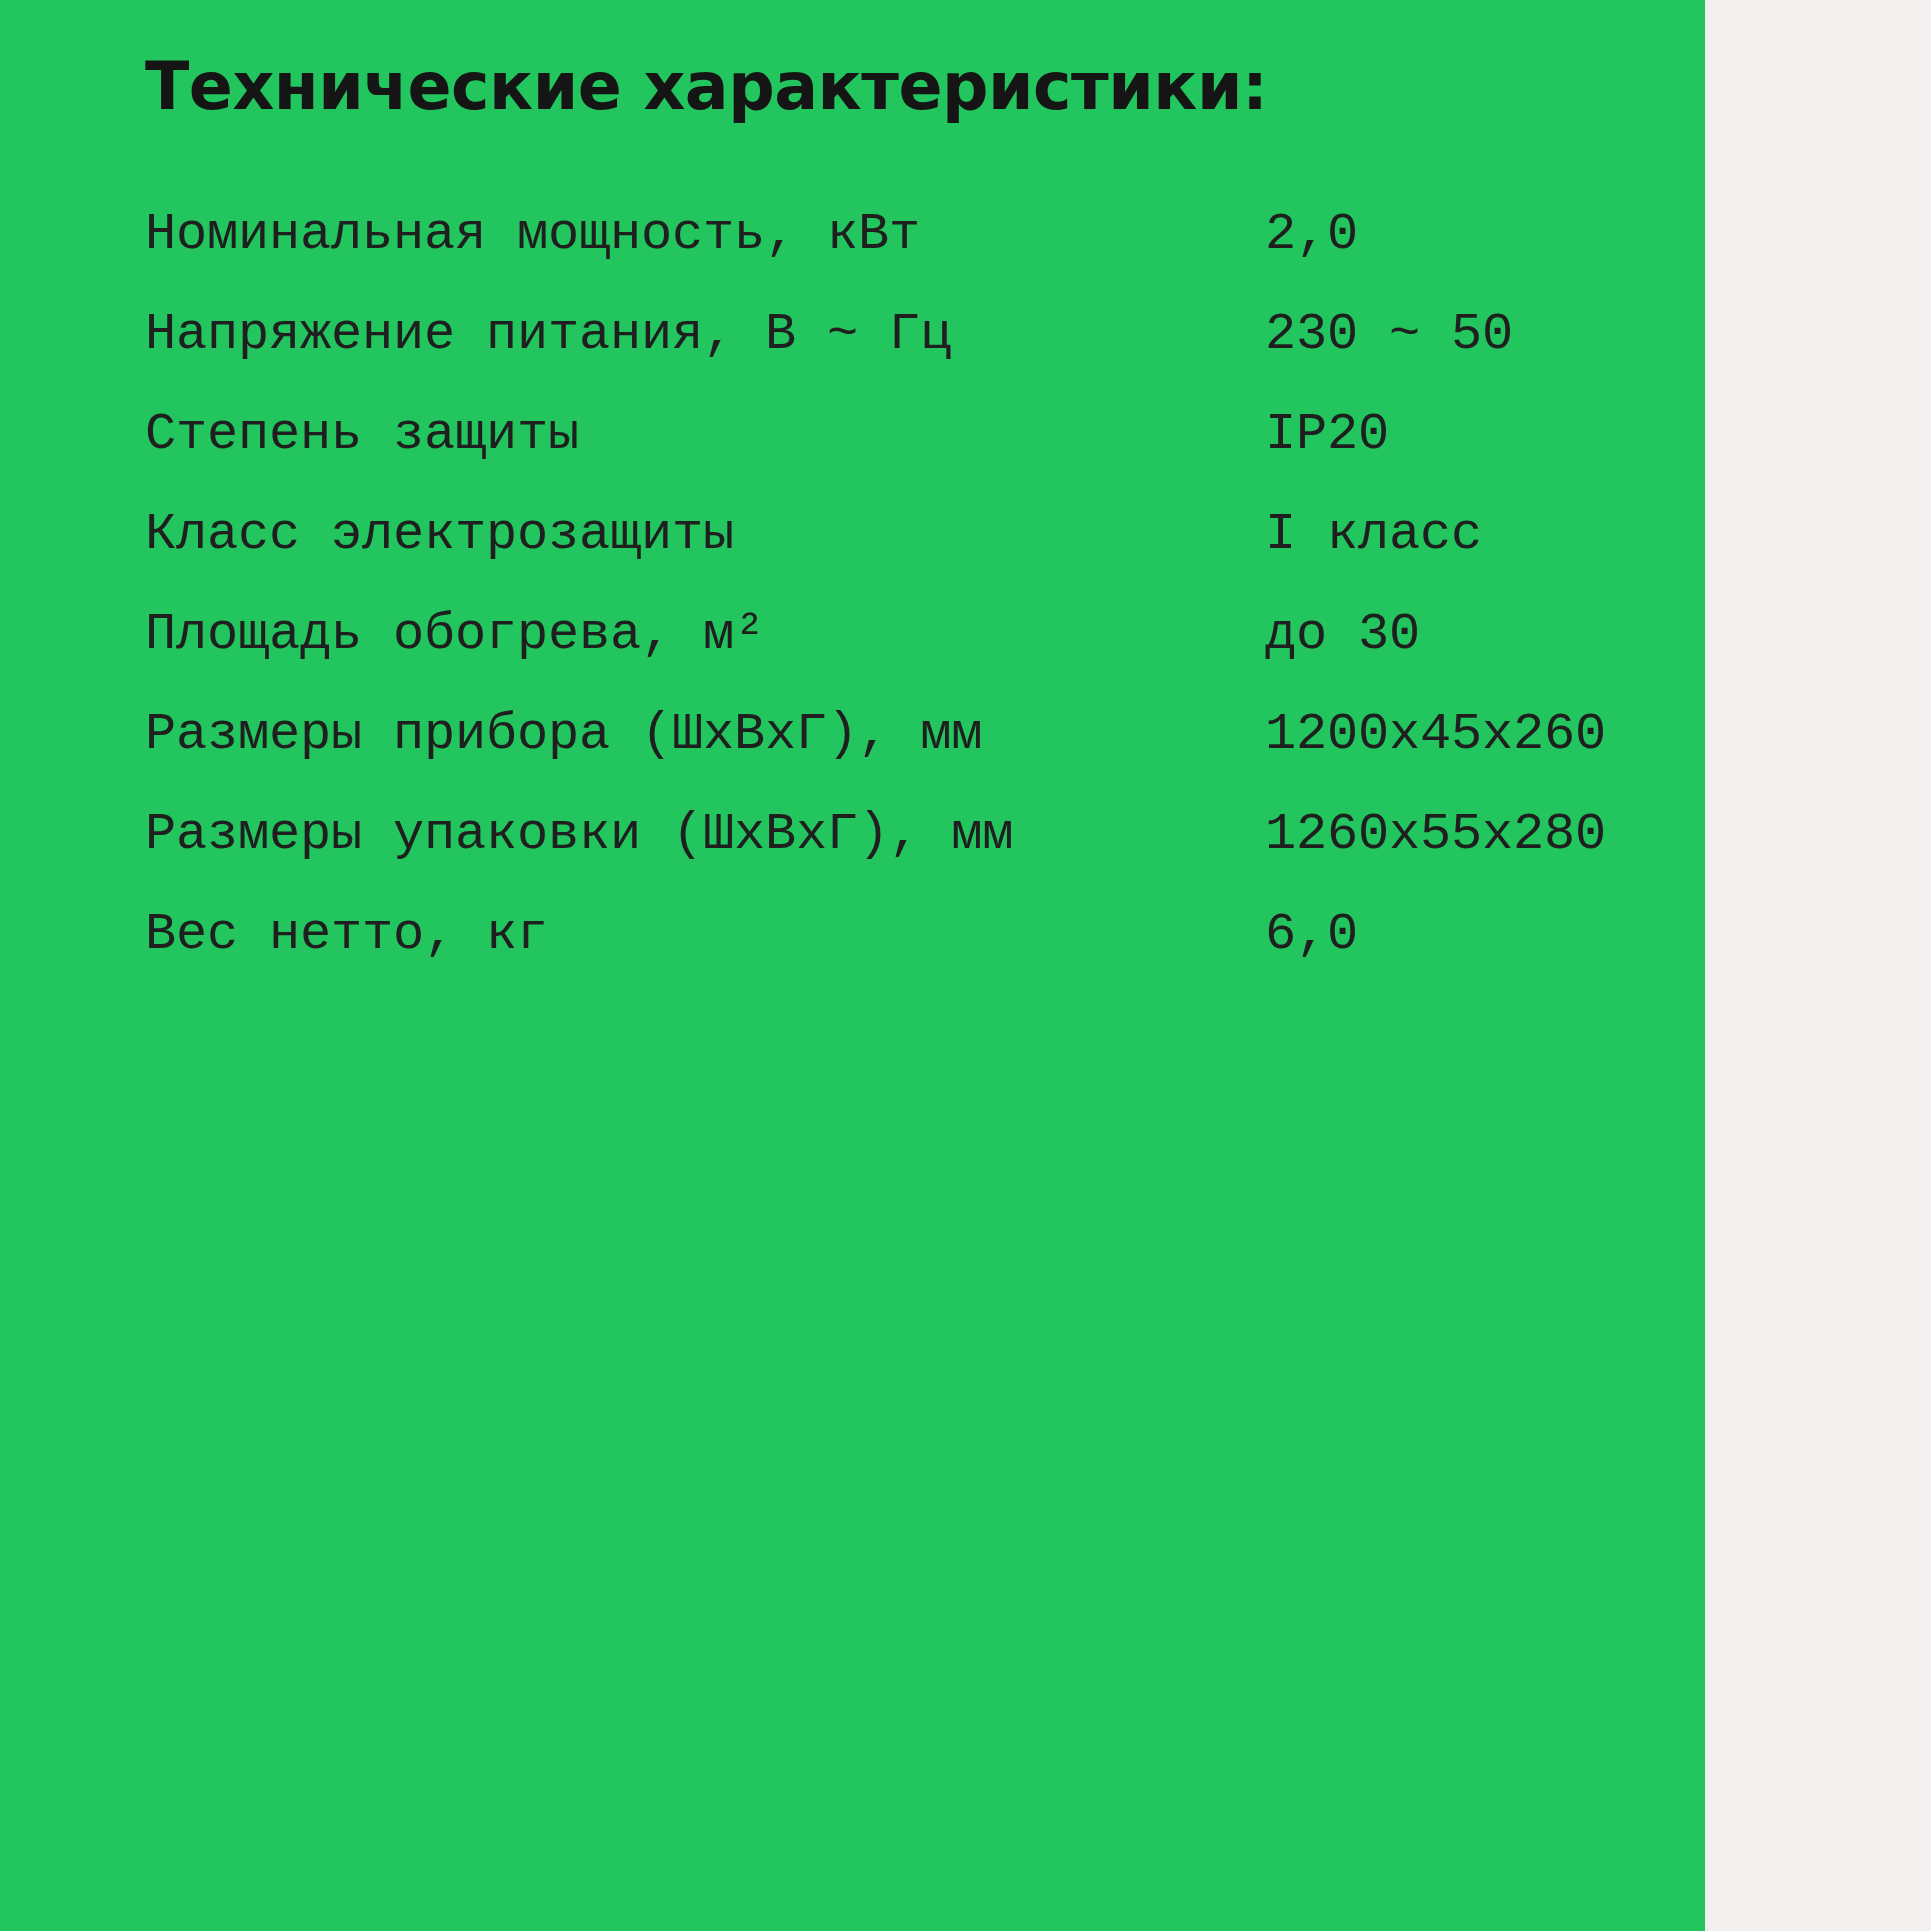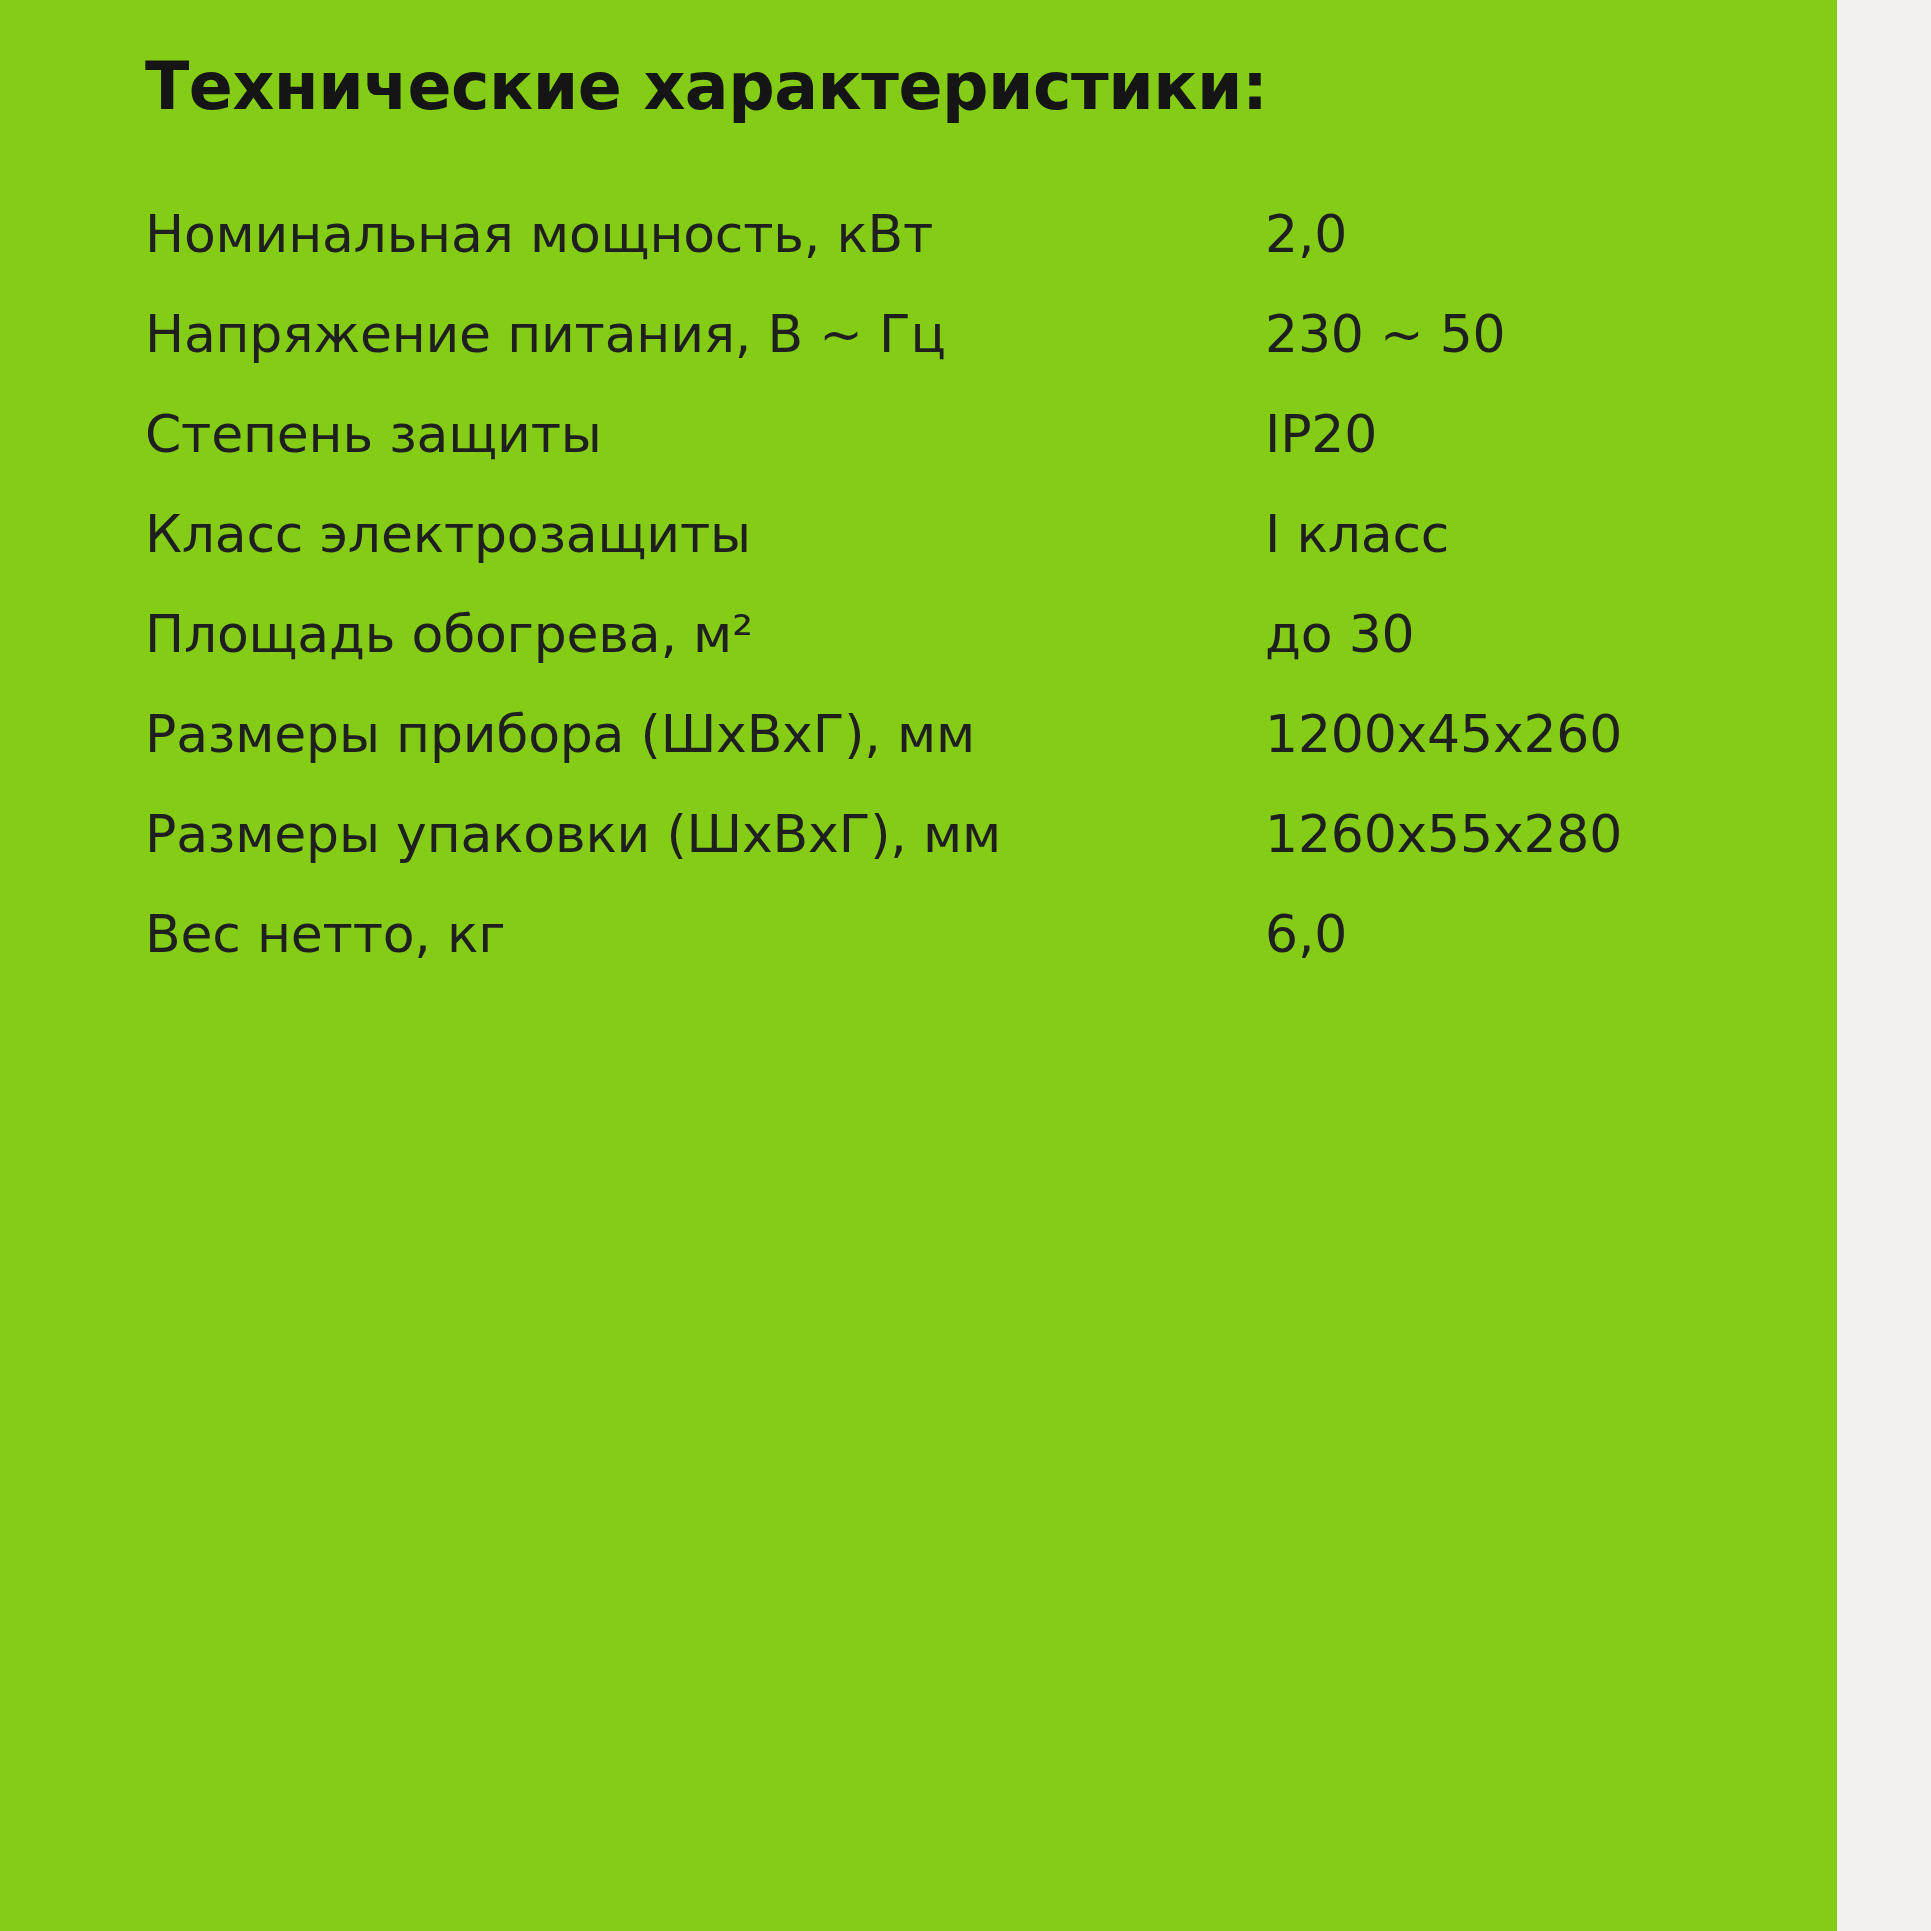--- a/index.html
+++ b/index.html
@@ -9,39 +9,40 @@
   body {
     width: 1931px;
     height: 1931px;
     background: #f2f1ef;
     font-family: "DejaVu Sans", "Liberation Sans", sans-serif;
     color: #1a1a1a;
     overflow: hidden;
   }
   .sheet {
     box-sizing: border-box;
-    width: 1837px;
+    width: 1705px;
     height: 1931px;
     padding: 50px 68px 0 145px;
-    background: #84cc16;
+    background: #22c55e;
   }
   .spec-title {
     font-size: 65px;
     font-weight: bold;
     letter-spacing: -0.5px;
     line-height: 1.15;
     margin: 0 0 60px 0;
     color: #151515;
   }
   .spec-table {
     width: 1728px;
     border-collapse: collapse;
   }
   .spec-table tr {
     height: 100px;
+    font-family: Liberation Mono, monospace;
   }
   .spec-table td {
     vertical-align: middle;
     font-size: 52px;
     font-weight: 400;
     color: #1f1f1f;
     line-height: 1.1;
     padding: 0;
     white-space: nowrap;
   }

